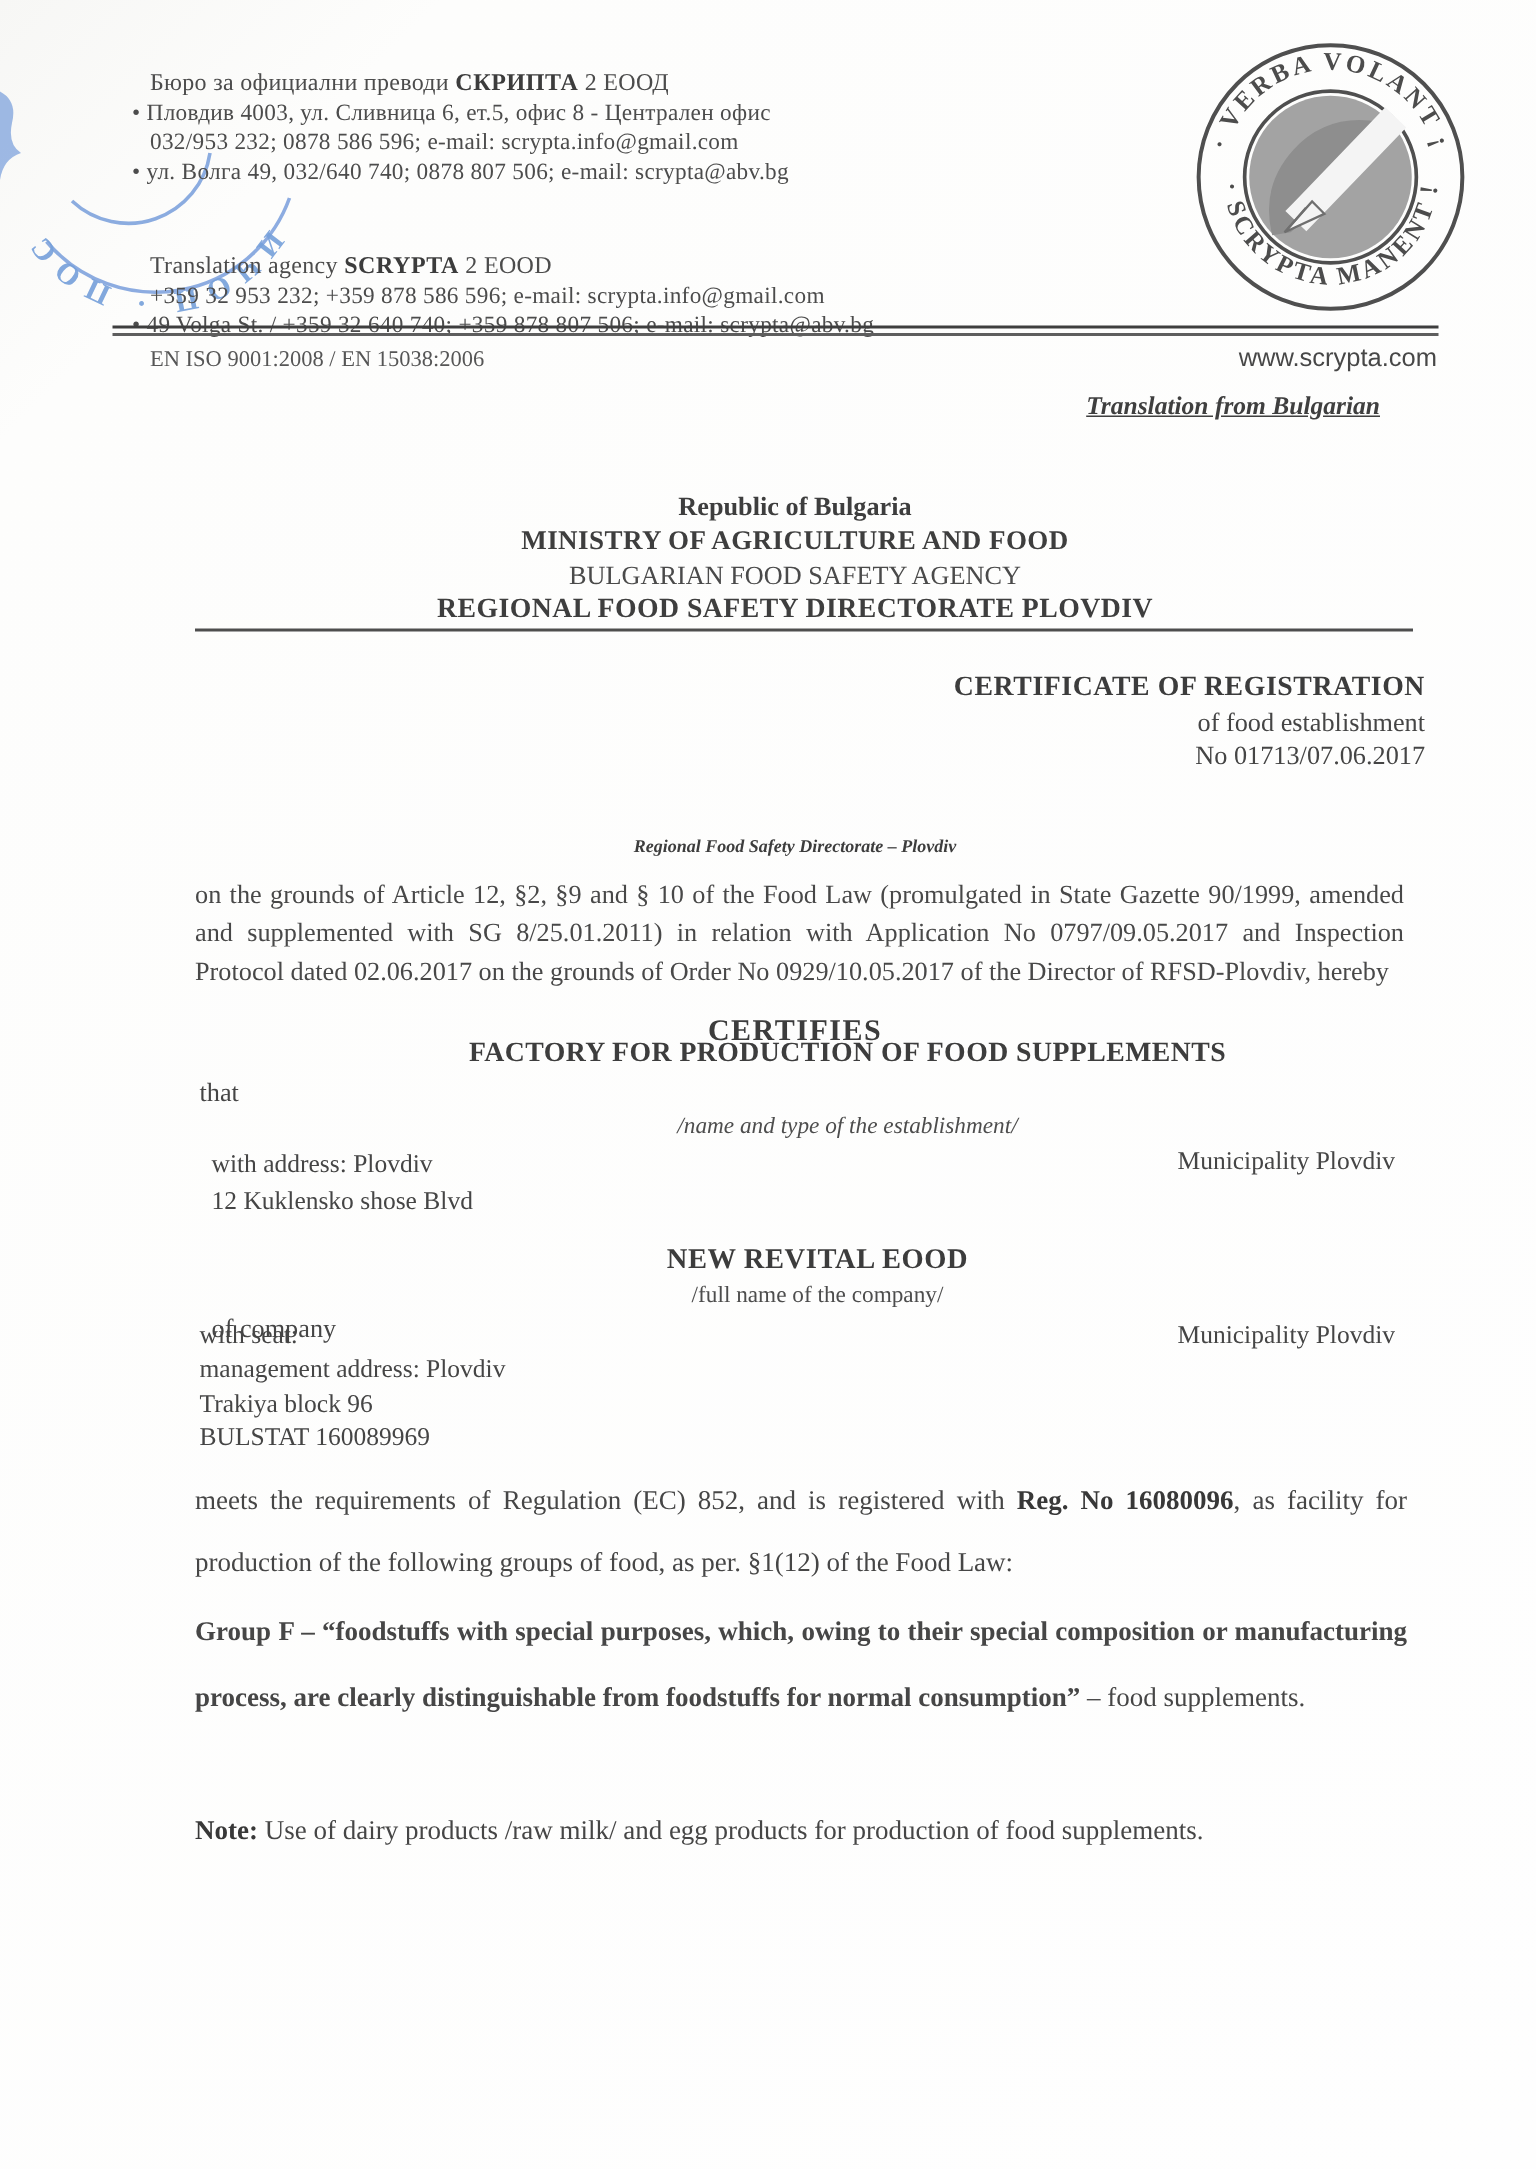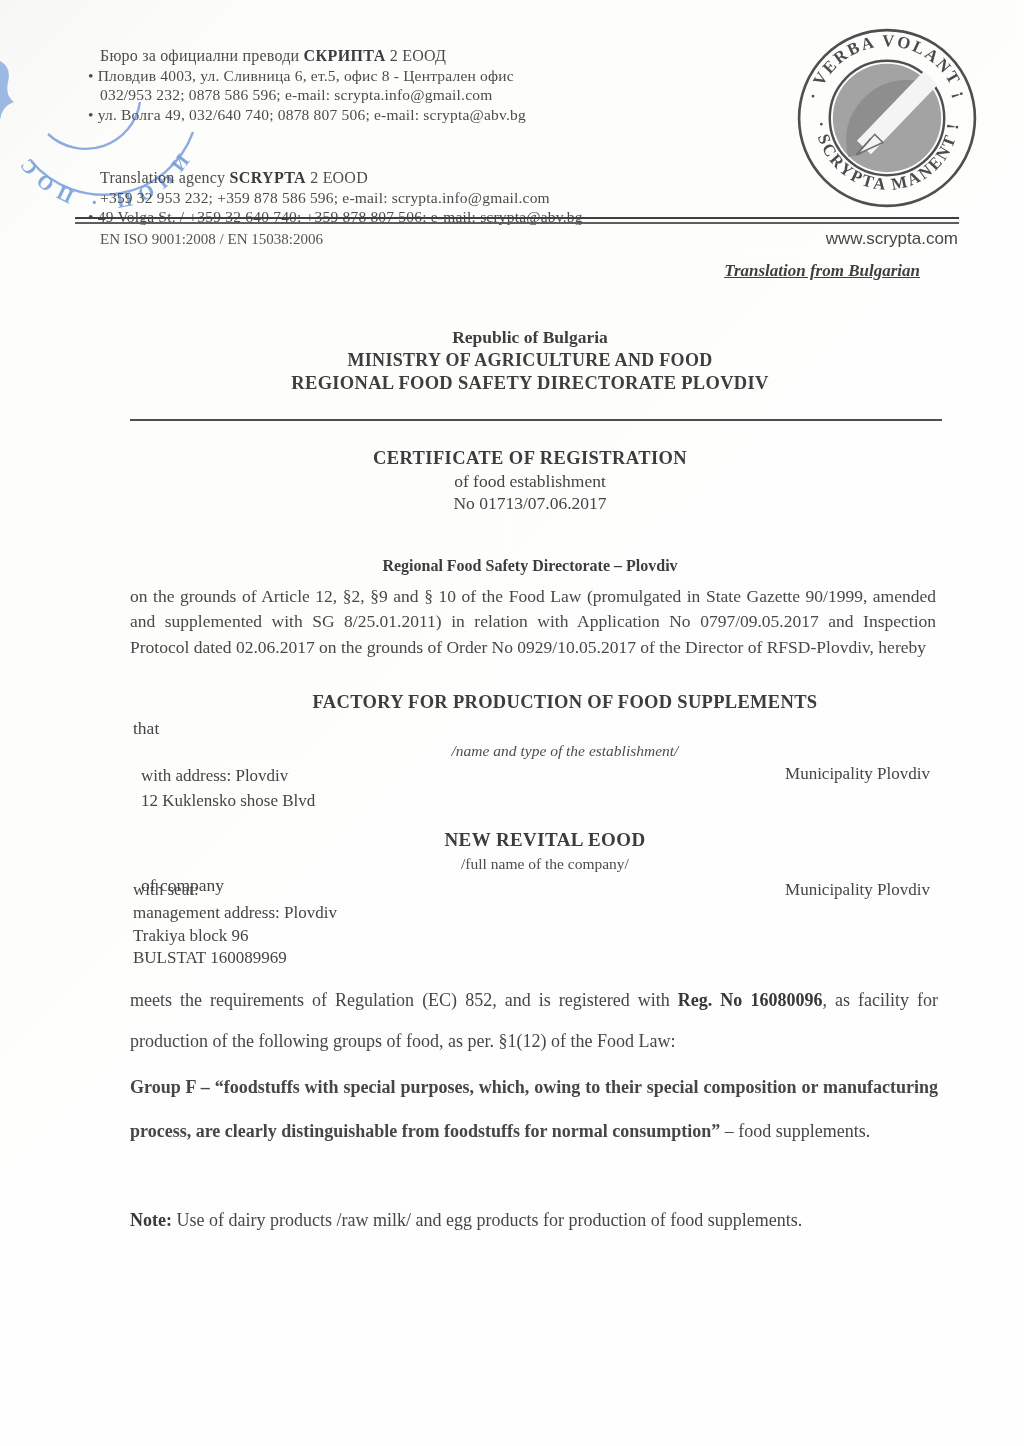--- a/index.html
+++ b/index.html
@@ -40,27 +40,27 @@
 
   
   .letterhead { position: absolute; left: 110px; top: 326px; width: 840px; text-align: center; line-height: 23px; color: #3e3e3e; }
   .lh1 { font-size: 17.5px; font-weight: bold; }
   .lh2 { font-size: 18px; font-weight: bold; letter-spacing: .3px; }
   .lh3 { font-size: 17.5px; color: #4a4a4a; }
   .lh4 { font-size: 18.5px; font-weight: bold; letter-spacing: .3px; }
   .lh-underline { position: absolute; left: 130px; top: 419px; width: 812px; height: 2px; background: #4e4e4e; }
 
   
-  .cert { position: absolute; left: 110px; top: 447px; width: 840px; text-align: center; line-height: 22.5px; }
+  .cert { position: absolute; left: 110px; top: 447px; width: 840px; text-align: right; line-height: 22.5px; }
   .cert-title { font-size: 18.5px; font-weight: bold; color: #3c3c3c; letter-spacing: .4px; }
   .cert-sub { font-size: 17.5px; }
   .cert-no { font-size: 17.5px; }
 
   
-  .dir-heading { position: absolute; left: 110px; top: 557px; width: 840px; text-align: center; font-size: 16px; font-weight: bold; color: #3d3d3d; }
+  .dir-heading { position: absolute; left: 110px; top: 557px; width: 840px; text-align: center; font-size: 12px; font-weight: bold; color: #3d3d3d; font-style: italic; }
   .grounds { position: absolute; left: 130px; top: 584px; width: 806px; font-size: 17.5px; line-height: 25.3px; text-align: justify; color: #484848; }
   .certifies { position: absolute; left: 110px; top: 676px; width: 840px; text-align: center; font-size: 20px; font-weight: bold; letter-spacing: 1px; color: #3c3c3c; }
   .that-label { position: absolute; left: 133px; top: 718px; font-size: 17.5px; }
   .estab-name { position: absolute; left: 150px; top: 692px; width: 830px; text-align: center; font-size: 18.5px; font-weight: bold; letter-spacing: .3px; color: #3d3d3d; }
   .estab-caption { position: absolute; left: 150px; top: 742px; width: 830px; text-align: center; font-size: 15.5px; font-style: italic; color: #4d4d4d; }
   .addr { position: absolute; left: 141px; top: 763px; font-size: 17px; line-height: 25px; }
   .muni-1 { position: absolute; top: 764px; right: 94px; font-size: 17px; }
   .company-label { position: absolute; left: 141px; top: 831px; font-size: 17.5px; margin-top: 44px; }
   .company-name { position: absolute; left: 130px; top: 829px; width: 830px; text-align: center; font-size: 19px; font-weight: bold; letter-spacing: .4px; color: #3c3c3c; }
   .company-caption { position: absolute; left: 130px; top: 855px; width: 830px; text-align: center; font-size: 15.5px; color: #4d4d4d; }
@@ -128,32 +128,34 @@
   <div class="iso-row">
     <span class="iso-text">EN ISO 9001:2008 / EN 15038:2006</span>
     <span class="site-text">www.scrypta.com</span>
   </div>
 
   <div class="trans-note">Translation from Bulgarian</div>
 
   <div class="letterhead">
     <div class="lh1">Republic of Bulgaria</div>
     <div class="lh2">MINISTRY OF AGRICULTURE AND FOOD</div>
+    <div class="lh3">BULGARIAN FOOD SAFETY AGENCY</div>
     <div class="lh4">REGIONAL FOOD SAFETY DIRECTORATE PLOVDIV</div>
   </div>
   <div class="lh-underline"></div>
 
   <div class="cert">
     <div class="cert-title">CERTIFICATE OF REGISTRATION</div>
     <div class="cert-sub">of food establishment</div>
     <div class="cert-no">No 01713/07.06.2017</div>
   </div>
 
   <div class="dir-heading">Regional Food Safety Directorate – Plovdiv</div>
   <div class="grounds">on the grounds of Article 12, §2, §9 and § 10 of the Food Law (promulgated in State Gazette 90/1999, amended and supplemented with SG 8/25.01.2011) in relation with Application No 0797/09.05.2017 and Inspection Protocol dated 02.06.2017 on the grounds of Order No 0929/10.05.2017 of the Director of RFSD-Plovdiv, hereby</div>
+  <div class="certifies">CERTIFIES</div>
 
   <div class="that-label">that</div>
   <div class="estab-name">FACTORY FOR PRODUCTION OF FOOD SUPPLEMENTS</div>
   <div class="estab-caption">/name and type of the establishment/</div>
 
   <div class="addr">
     <div>with address: Plovdiv</div>
     <div>12 Kuklensko shose Blvd</div>
   </div>
   <div class="muni-1">Municipality Plovdiv</div>

